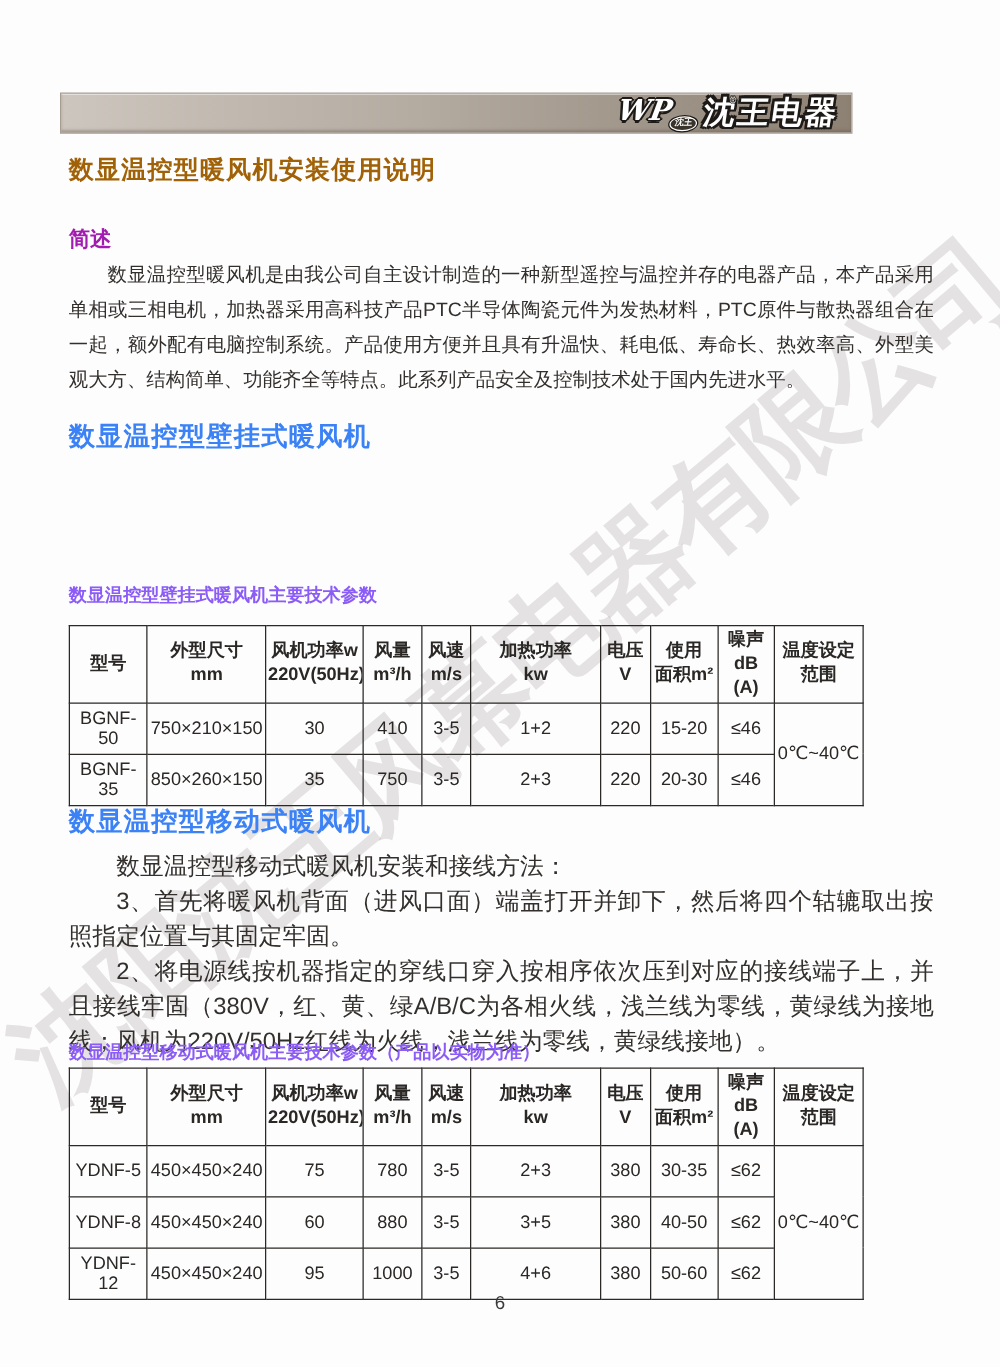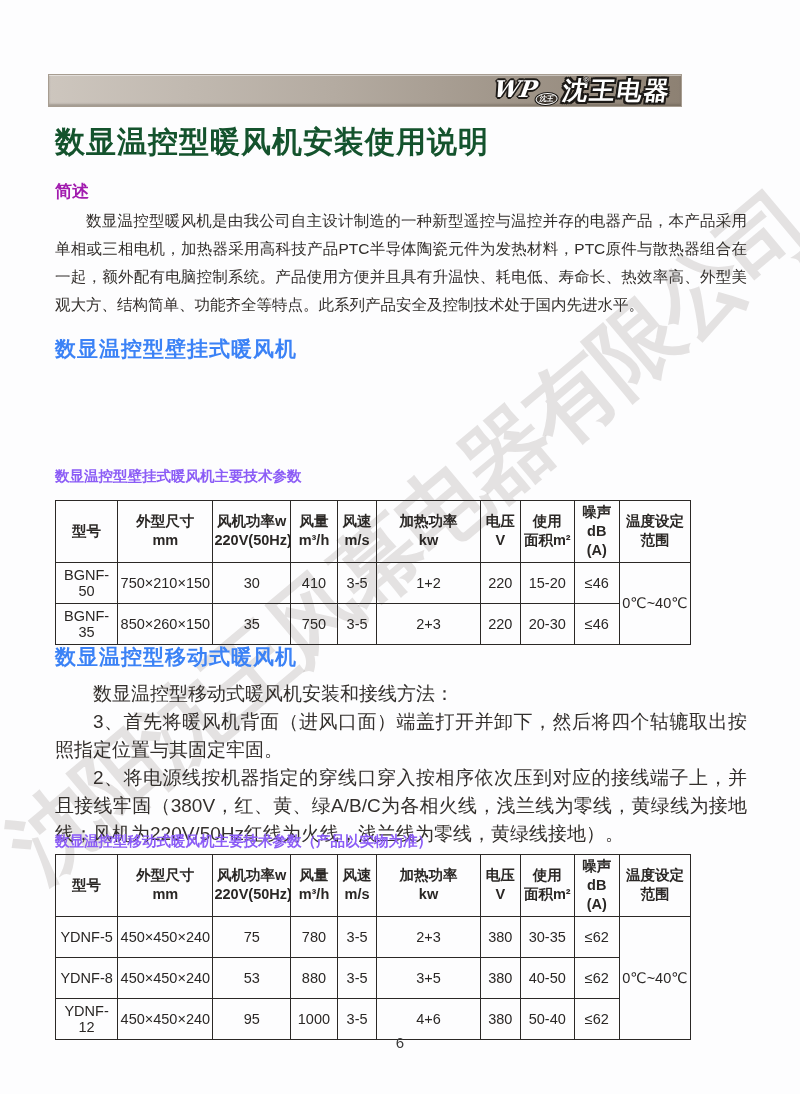--- a/index.html
+++ b/index.html
@@ -25,21 +25,21 @@
             box-shadow:0 0 0 1px #1d1a17;border-radius:50%;font-size:7px;line-height:10px;
             padding:0 3px;font-style:normal;font-family:"Liberation Sans",sans-serif;
             text-shadow:none;vertical-align:-4px;letter-spacing:0;}
   .brand-name{font-size:25px;font-weight:bold;color:#fff;letter-spacing:2px;line-height:1;
               transform:skewX(-8deg);
               text-shadow:-2px 0 #1d1a17,2px 0 #1d1a17,0 -2px #1d1a17,0 2px #1d1a17,
                           -2px -2px #1d1a17,2px 2px #1d1a17,-2px 2px #1d1a17,2px -2px #1d1a17;}
   .brand-reg{position:absolute;right:92px;top:2px;font-size:7px;color:#fff;
              text-shadow:-1px 0 #1d1a17,1px 0 #1d1a17,0 -1px #1d1a17,0 1px #1d1a17;}
   
-  .doc-title{position:absolute;left:55px;top:122px;font-size:30px;font-weight:bold;color:#14532d;letter-spacing:1px;}
+  .doc-title{position:absolute;left:55px;top:122px;font-size:20px;font-weight:bold;color:#a16207;letter-spacing:1px;}
   .h-brief{position:absolute;left:55px;top:180px;font-size:17px;font-weight:bold;color:#a21caf;font-family:Liberation Mono, monospace;}
   .para{position:absolute;left:55px;width:692px;font-size:15.5px;line-height:28px;
         text-align:justify;text-indent:2em;color:#332f2c;}
   .p-brief{top:207px;}
   .h-section{position:absolute;left:55px;font-size:21px;font-weight:bold;color:#3b82f6;letter-spacing:1px;text-align:right;}
   .h-wall{top:335px;}
   .p-wall{top:370px;}
   .h-mobile{top:643px;}
   .mobile-block{position:absolute;left:55px;top:680px;width:692px;font-size:19px;
                 line-height:28px;color:#332f2c;}
@@ -201,37 +201,37 @@
           <td>3-5</td>
           <td>2+3</td>
           <td>380</td>
           <td>30-35</td>
           <td>≤62</td>
           <td rowspan="3">0℃~40℃</td>
         </tr>
         <tr>
           <td>YDNF-8</td>
           <td>450×450×240</td>
-          <td>53</td>
+          <td>60</td>
           <td>880</td>
           <td>3-5</td>
           <td>3+5</td>
           <td>380</td>
           <td>40-50</td>
           <td>≤62</td>
         </tr>
         <tr>
           <td>YDNF-12</td>
           <td>450×450×240</td>
           <td>95</td>
           <td>1000</td>
           <td>3-5</td>
           <td>4+6</td>
           <td>380</td>
-          <td>50-40</td>
+          <td>50-60</td>
           <td>≤62</td>
         </tr>
       </tbody>
     </table>
 
     <div class="pageno">6</div>
   </div>
 </div>
 
 </body></html>

